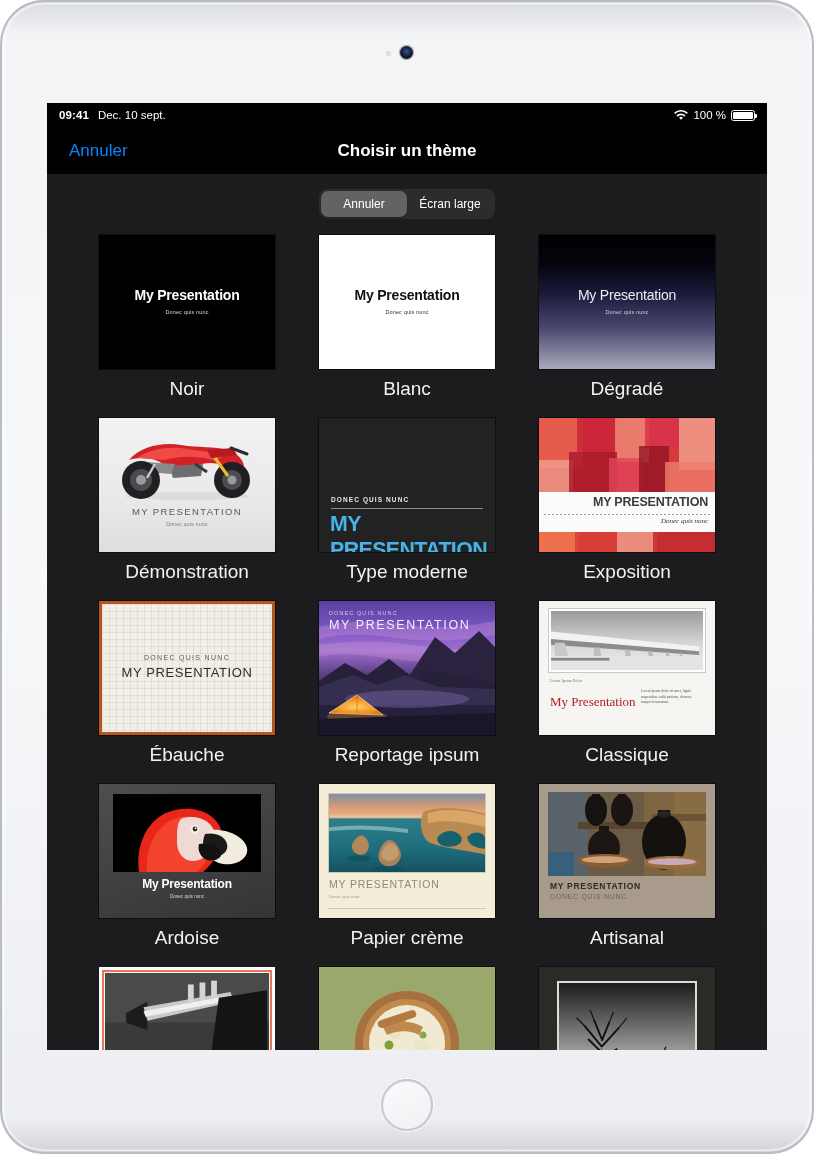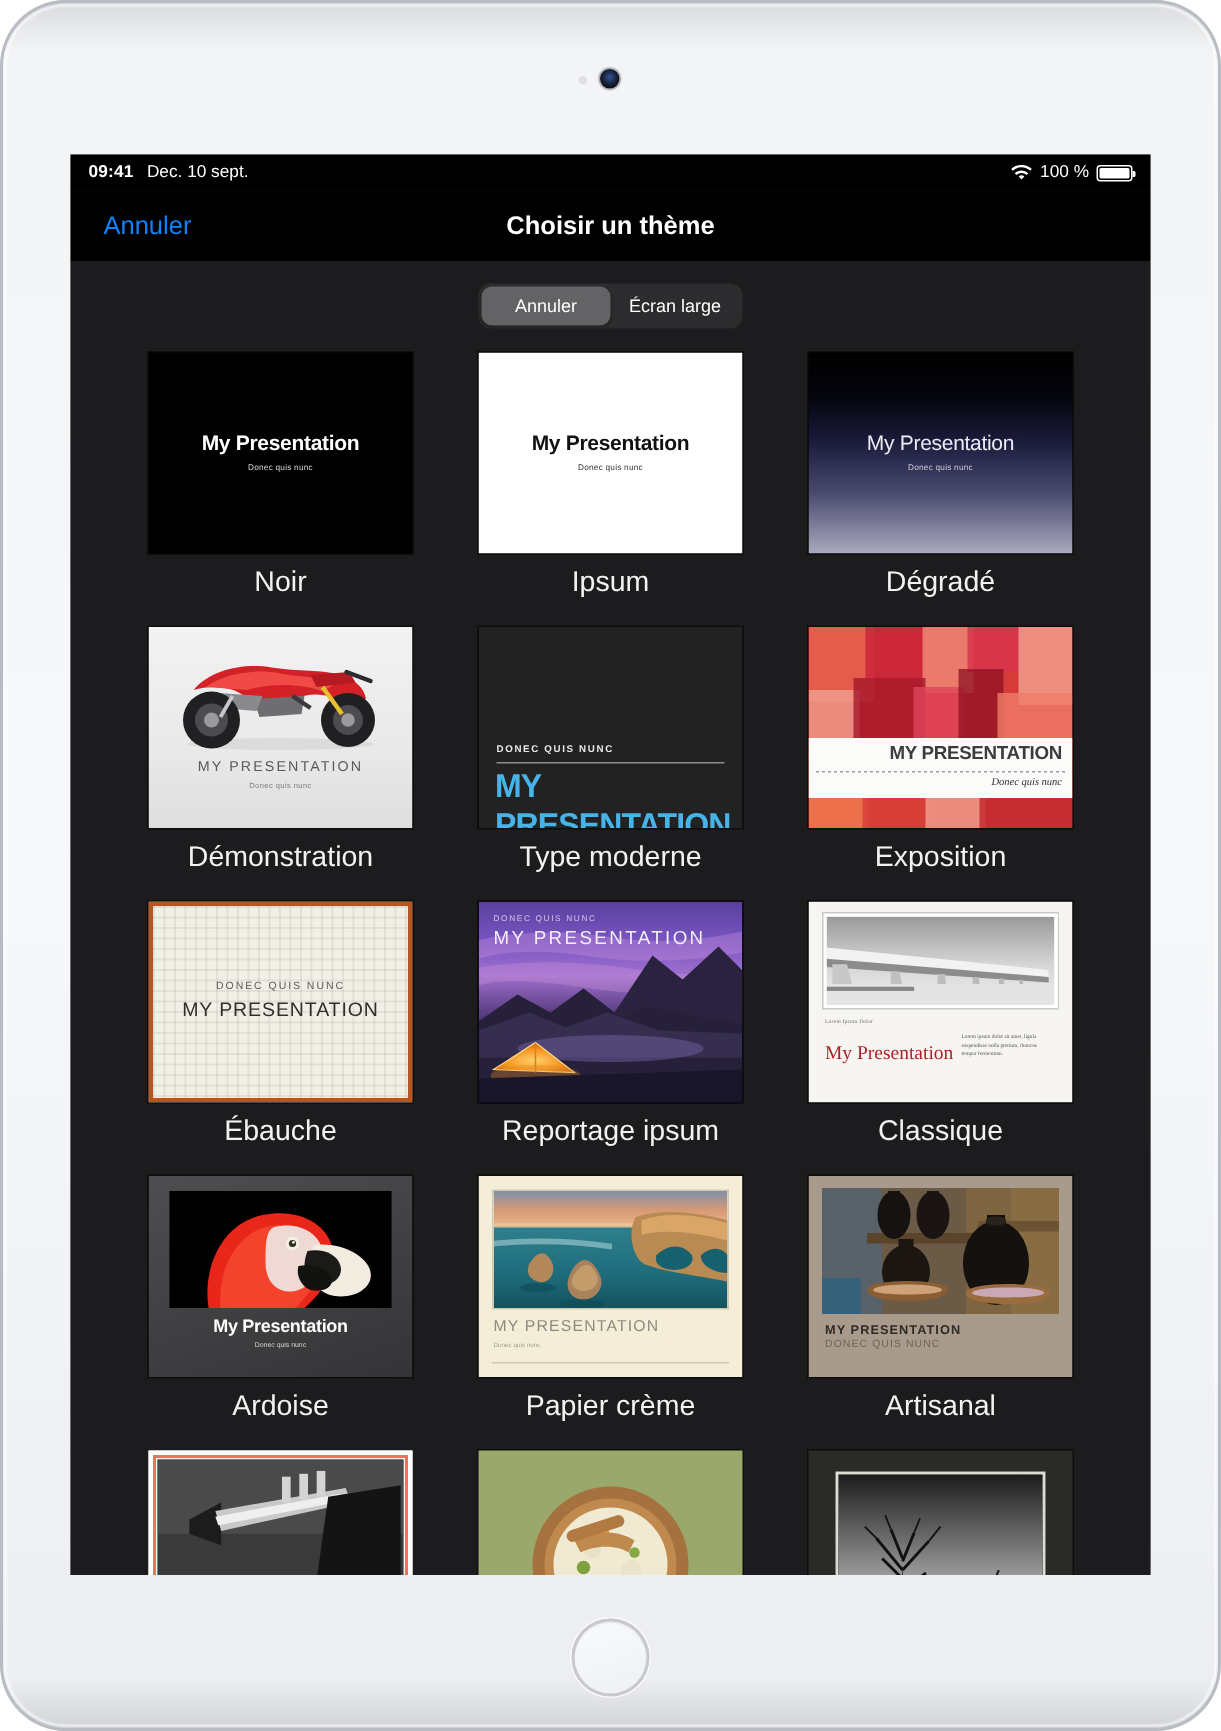--- a/index.html
+++ b/index.html
@@ -341,21 +341,21 @@
           <span class="theme-label">Noir</span>
         </div>
 
         <div class="theme-cell">
           <div class="theme-thumb">
             <div class="slide th-blanc">
               <div class="t-center title-main" style="top:52px">My Presentation</div>
               <div class="t-center sub-main" style="top:70px">Donec quis nunc</div>
             </div>
           </div>
-          <span class="theme-label">Ipsum</span>
+          <span class="theme-label">Blanc</span>
         </div>
 
         <div class="theme-cell">
           <div class="theme-thumb">
             <div class="slide th-degrade">
               <div class="t-center title-main" style="top:52px">My Presentation</div>
               <div class="t-center sub-main" style="top:70px">Donec quis nunc</div>
             </div>
           </div>
           <span class="theme-label">Dégradé</span>

